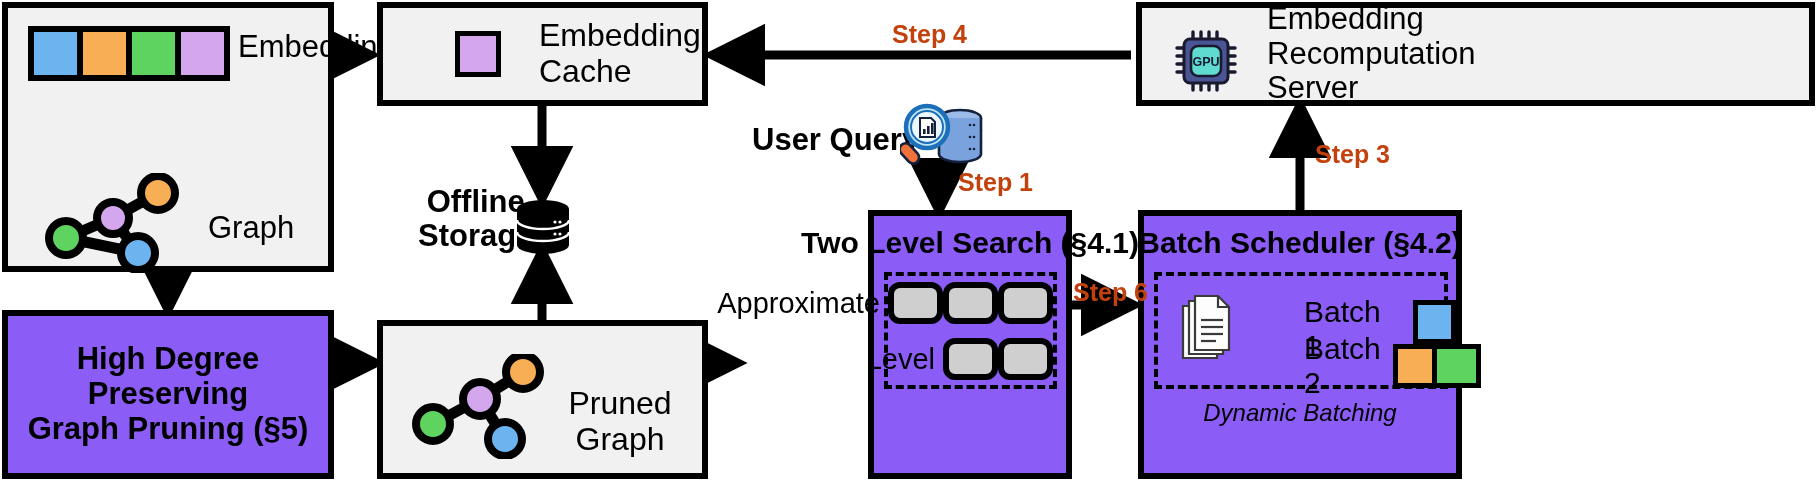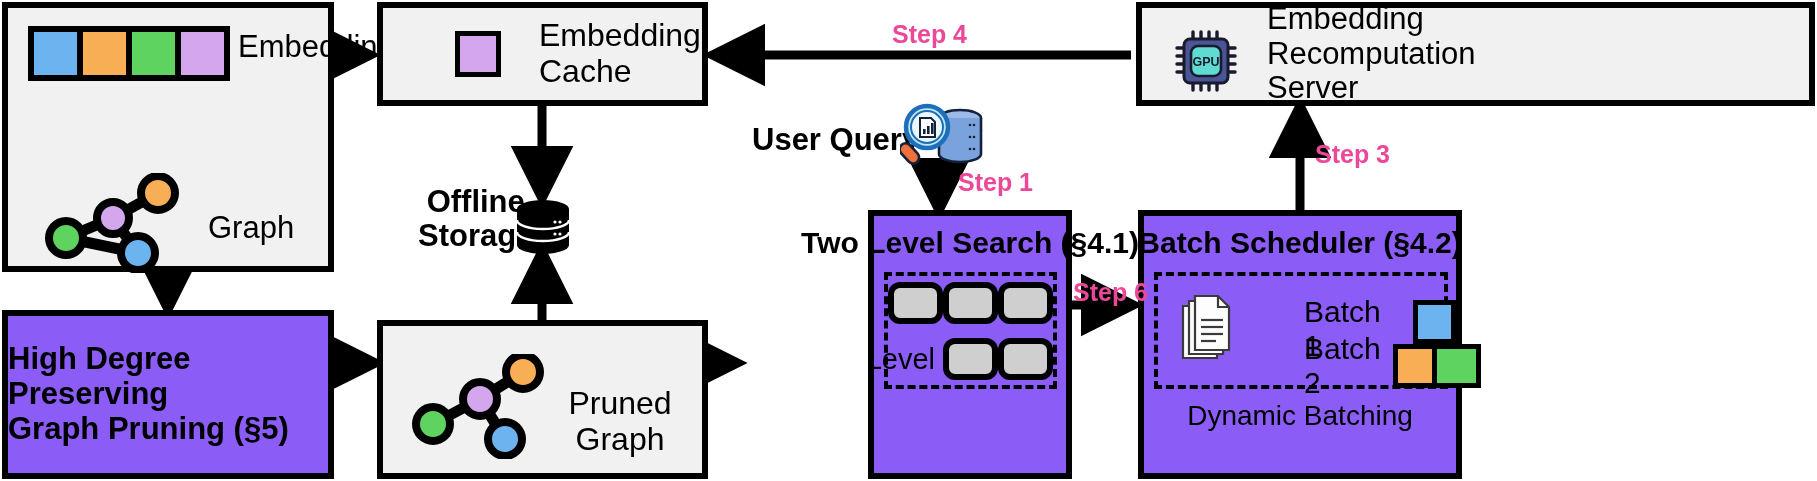--- a/index.html
+++ b/index.html
@@ -33,21 +33,21 @@
     font-size: 31px;
     color: #000000;
     line-height: 1.12;
     white-space: pre-line;
   }
   .lbl.bold { font-weight: bold; }
   .step {
     position: absolute;
     font-size: 25px;
     font-weight: bold;
-    color: #ec4899;
+    color: #c2410c;
     white-space: nowrap;
   }
   .freetext {
     position: absolute;
     font-size: 31px;
     font-weight: bold;
     color: #000;
     white-space: pre-line;
     line-height: 1.1;
   }
@@ -140,21 +140,21 @@
       <circle cx="120" cy="20" r="17" fill="#f7ae55" stroke="#000" stroke-width="8"></circle>
       <circle cx="75" cy="45" r="16" fill="#d3a6ee" stroke="#000" stroke-width="8"></circle>
       <circle cx="28" cy="65" r="17" fill="#5fd35f" stroke="#000" stroke-width="8"></circle>
       <circle cx="100" cy="80" r="17" fill="#6cb4f0" stroke="#000" stroke-width="8"></circle>
     </svg>
 
     <div class="lbl" style="position:absolute; left:200px; top:203px;">Graph</div>
   </div>
 
   <div class="box shaded" style="left:2px; top:310px; width:332px; height:169px; justify-content:center;">
-    <div class="lbl bold" style="font-size:31px;">High Degree Preserving
+    <div class="lbl bold" style="text-align:center; font-size:31px;">High Degree Preserving
 Graph Pruning (§5)</div>
   </div>
 
   <div class="box" style="left:377px; top:2px; width:331px; height:104px;">
     <div class="sq" style="width:46px; height:46px; background:#d3a6ee; margin-left:72px;"></div>
     <div class="lbl" style="margin-left:38px; font-size:32px;">Embedding
 Cache</div>
   </div>
 
   <div class="freetext" style="left:418px; top:185px; text-align:center;">Offline
@@ -214,20 +214,21 @@
   </svg>
 
   <div class="box shaded" style="left:868px; top:210px; width:204px; height:269px; display:block;">
   </div>
   <div class="box shaded" style="left:868px; top:210px; width:204px; height:269px; display:block; border:6px solid #000;">
     <div class="lbl bold" style="position:absolute; left:50%; transform:translateX(-50%); top:10px; white-space:nowrap; font-size:30px;">Two Level Search (§4.1)</div>
 
     <div class="dashbox" style="left:10px; top:56px; width:173px; height:117px;"></div>
 
     <div style="position:absolute; left:14px; top:66px; width:165px; display:flex; align-items:center; justify-content:flex-end;">
+      <div class="lbl" style="font-size:29px; margin-right:8px;">Approximate</div>
       <div style="display:flex;">
         <div class="queue-cell"></div>
         <div class="queue-cell"></div>
         <div class="queue-cell"></div>
       </div>
     </div>
 
     <div style="position:absolute; left:14px; top:122px; width:165px; display:flex; align-items:center; justify-content:flex-end;">
       <div class="lbl" style="font-size:29px; margin-right:8px;">Level</div>
       <div style="display:flex;">
@@ -260,21 +261,21 @@
     </div>
 
     <div style="position:absolute; left:160px; top:116px; display:flex; align-items:center;">
       <div class="lbl" style="font-size:30px; margin-right:12px;">Batch 2</div>
       <div style="display:flex;">
         <div class="sq" style="width:44px; height:44px; background:#f7ae55;"></div>
         <div class="sq" style="width:44px; height:44px; background:#5fd35f; border-left:none;"></div>
       </div>
     </div>
 
-    <div class="lbl" style="position:absolute; left:50%; transform:translateX(-50%); top:184px; white-space:nowrap; font-size:28px;">Dynamic Batching</div>
+    <div class="lbl" style="position:absolute; left:50%; transform:translateX(-50%); top:184px; white-space:nowrap; font-size:24px;font-style:italic;">Dynamic Batching</div>
   </div>
 
   <div class="box" style="left:1136px; top:2px; width:679px; height:104px;">
     <svg class="nodeg" style="left:33px; top:22px;" width="62" height="62" viewBox="0 0 62 62">
       <g stroke="#1a1a2e" stroke-width="3.4" stroke-linecap="round">
         <line x1="18" y1="2" x2="18" y2="10"></line>
           <line x1="26" y1="2" x2="26" y2="10"></line>
         <line x1="34" y1="2" x2="34" y2="10"></line>
           <line x1="42" y1="2" x2="42" y2="10"></line>
         <line x1="18" y1="52" x2="18" y2="60"></line>

